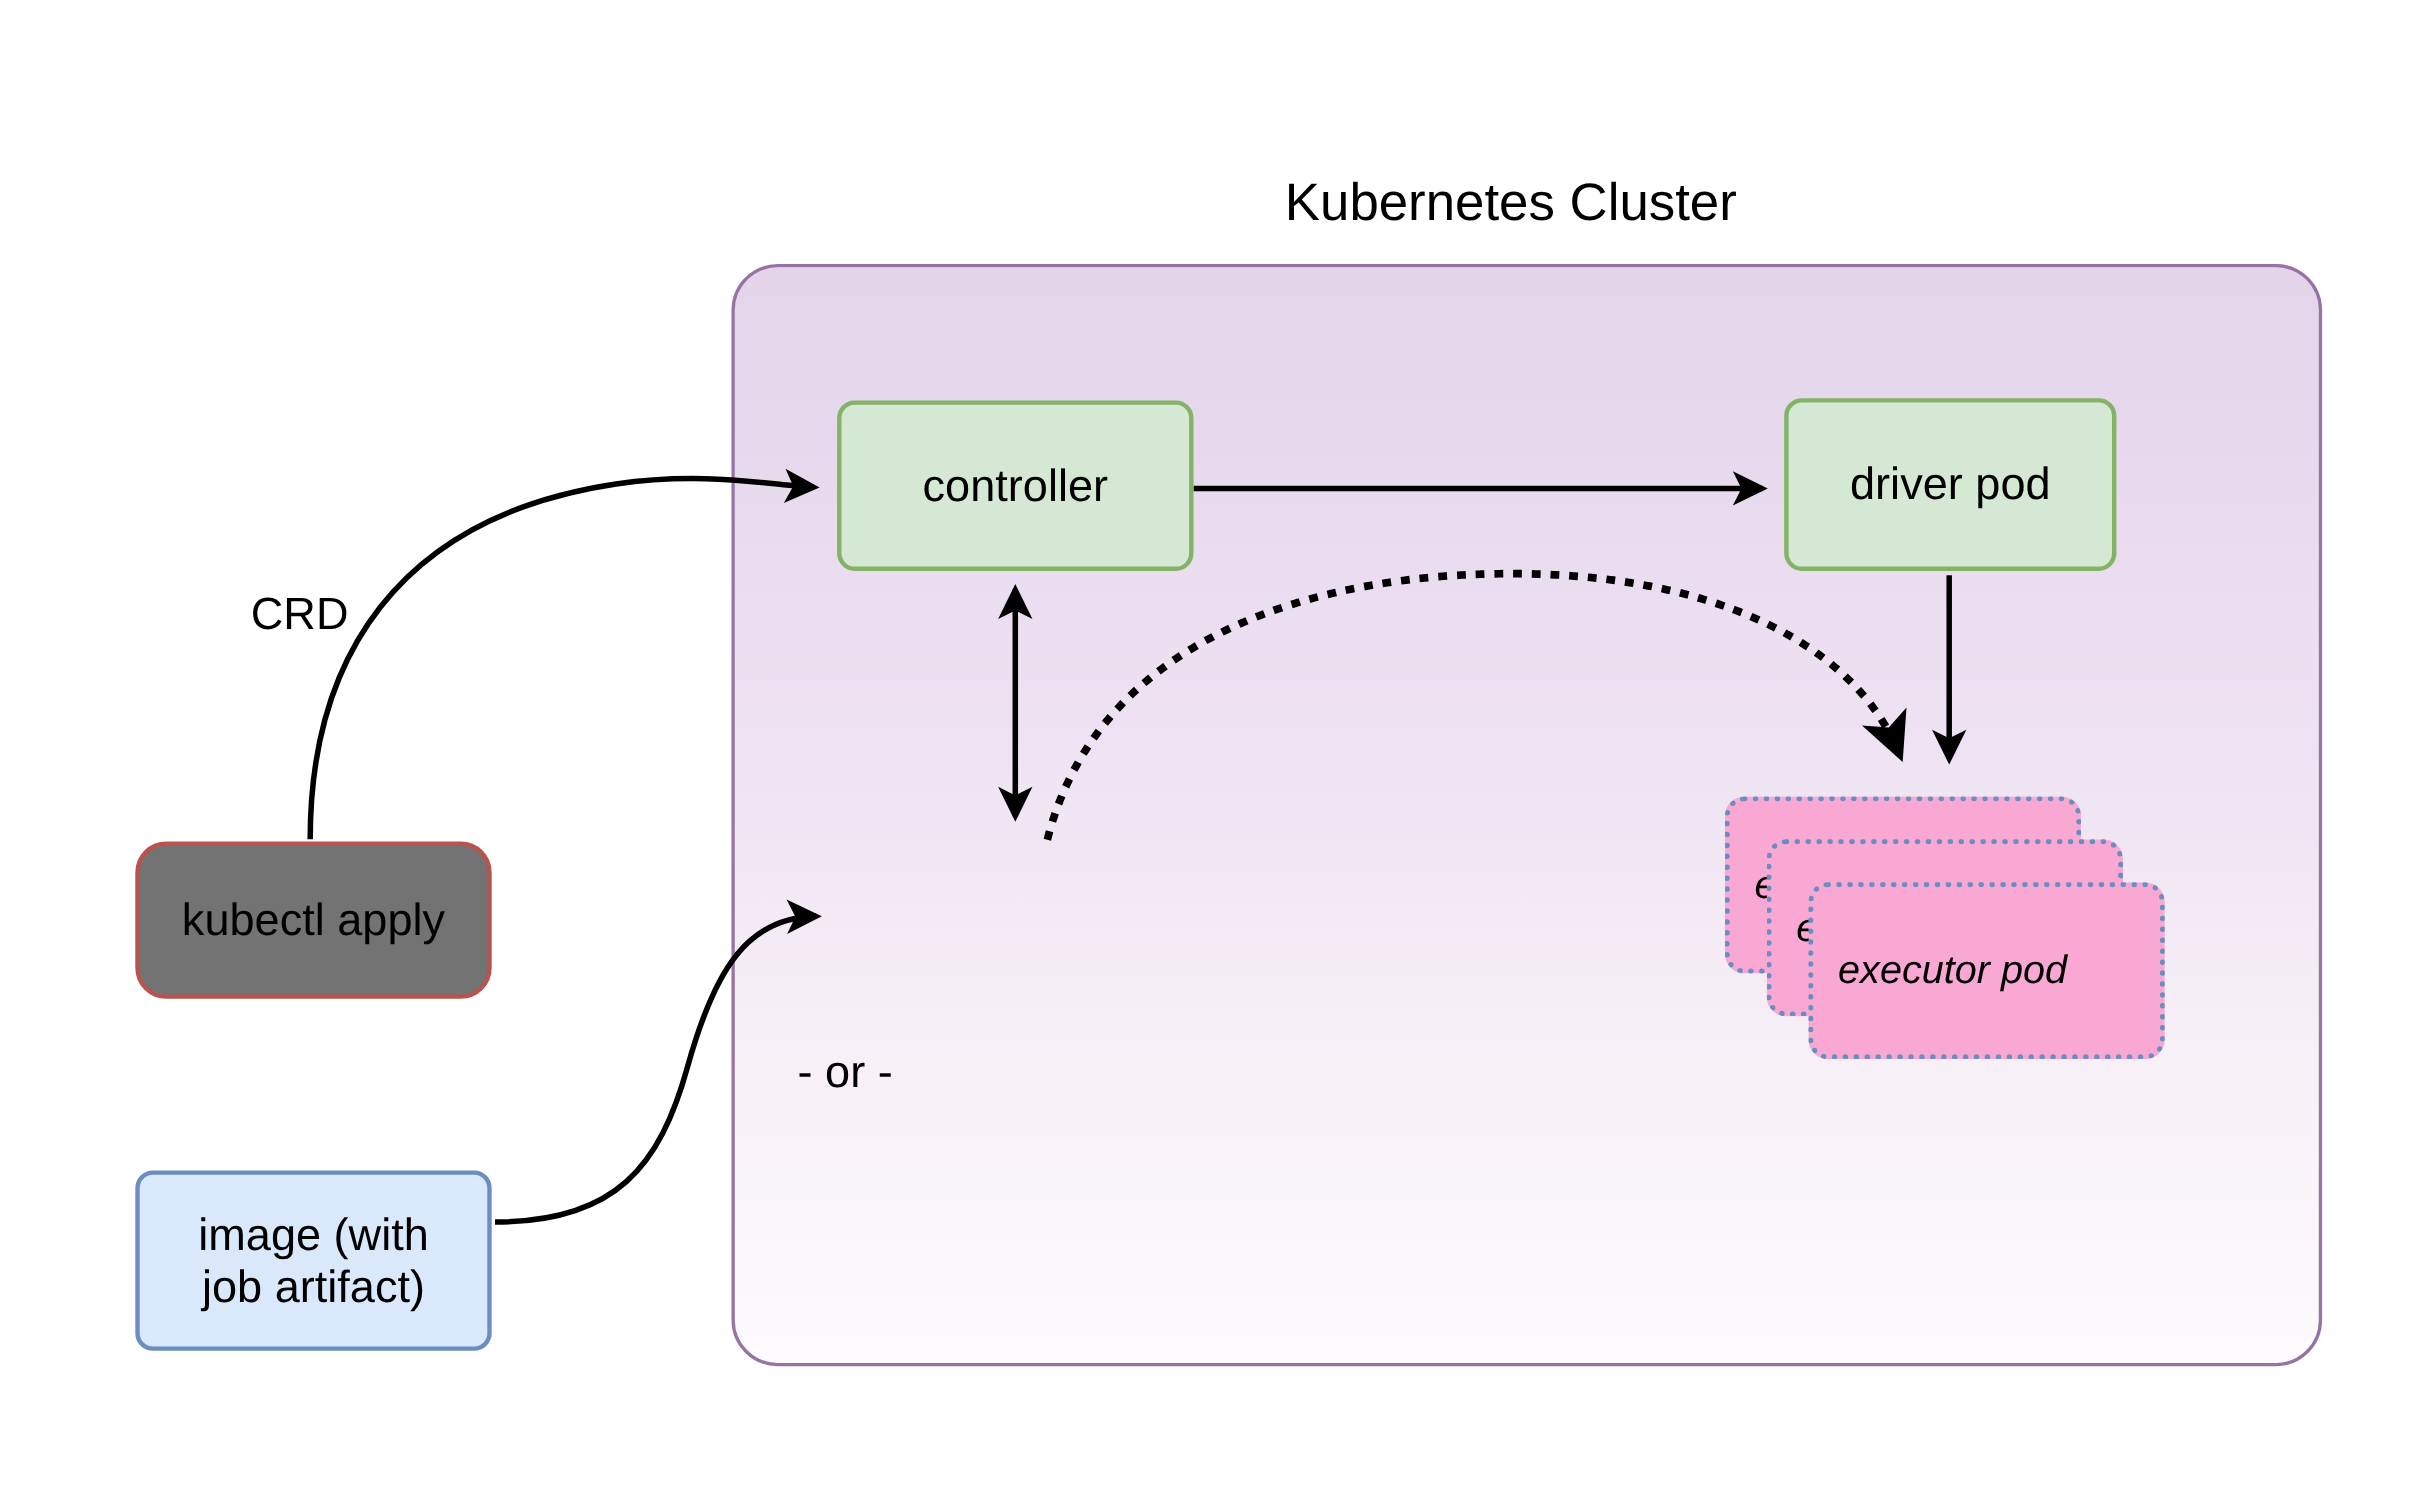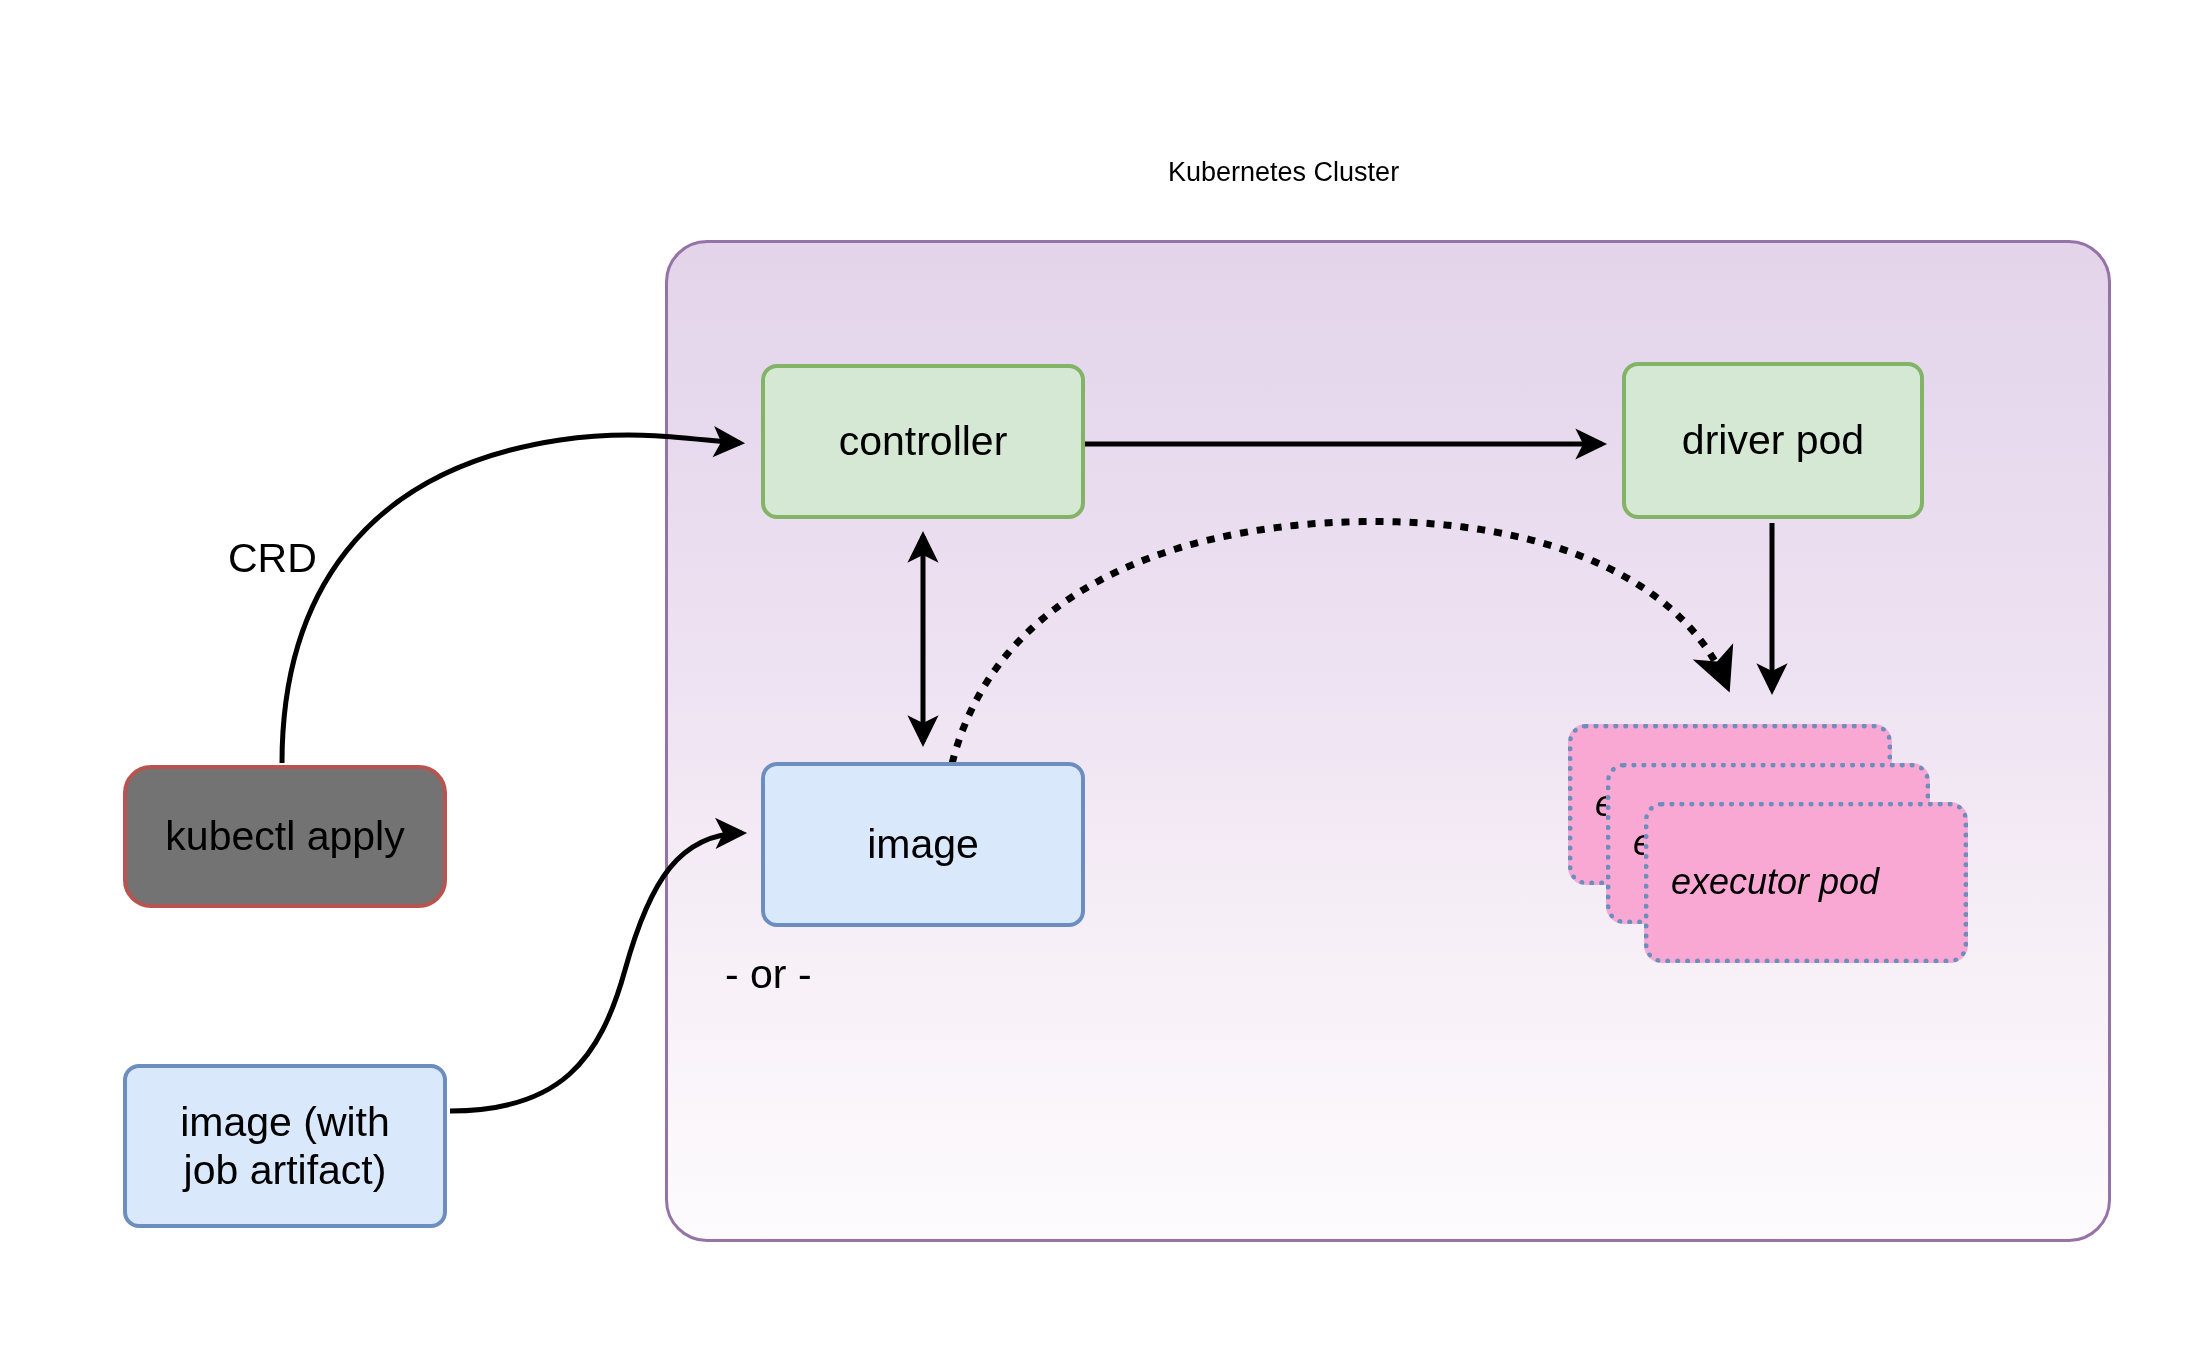--- a/index.html
+++ b/index.html
@@ -33,21 +33,21 @@
     line-height: 1.18;
   }
   .cluster {
     border: 3px solid #9673a6;
     border-radius: 42px;
     background: linear-gradient(180deg, #e3d4ea 0%, #ece0f1 38%, #f7f0f7 72%, #fdfbfd 100%);
   }
   .cluster-title {
     position: absolute;
     color: #000000;
-    font-size: 27px;
+    font-size: 48px;
     white-space: nowrap;
   }
   .green {
     background: #d5e8d4;
     border: 4px solid #82b366;
     border-radius: 16px;
     font-size: 41px;
   }
   .blue {
     background: #dae8fc;
@@ -136,17 +136,14 @@
   <div class="node blue-dotted" style="left:1568px; top:724px; width:324px; height:161px; z-index:1;">
     <span>executor pod</span>
   </div>
   <div class="node blue-dotted" style="left:1606px; top:763px; width:324px; height:161px; z-index:2;">
     <span>executor pod</span>
   </div>
   <div class="node blue-dotted" style="left:1644px; top:802px; width:324px; height:161px; z-index:3;">
     <span>executor pod</span>
   </div>
 
-  <div class="node blue" style="left:761px; top:762px; width:324px; height:165px; z-index:1;">
-    <span>image</span>
-  </div>
 
 </div>
 
 </body></html>

